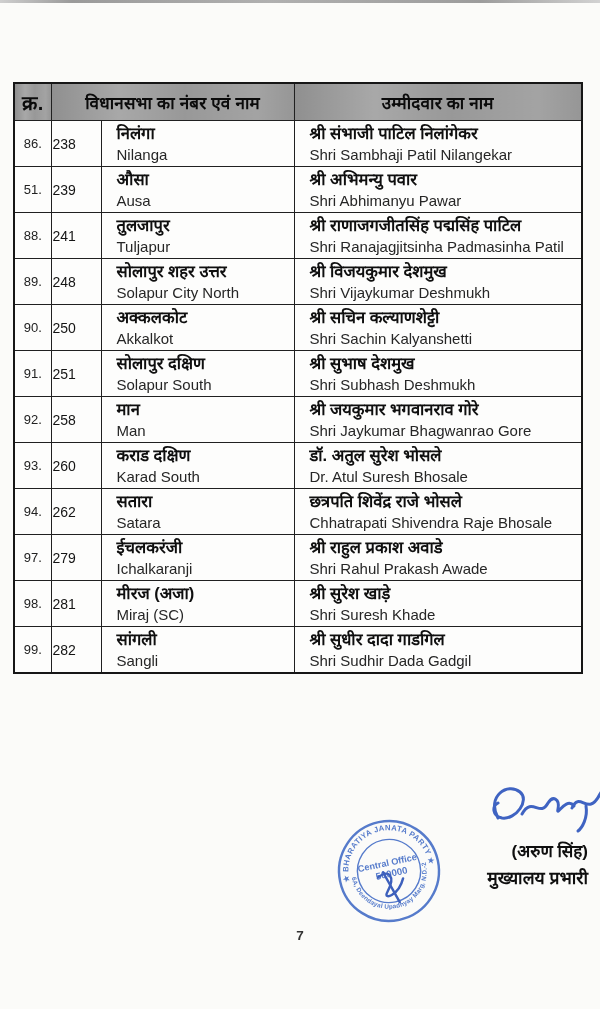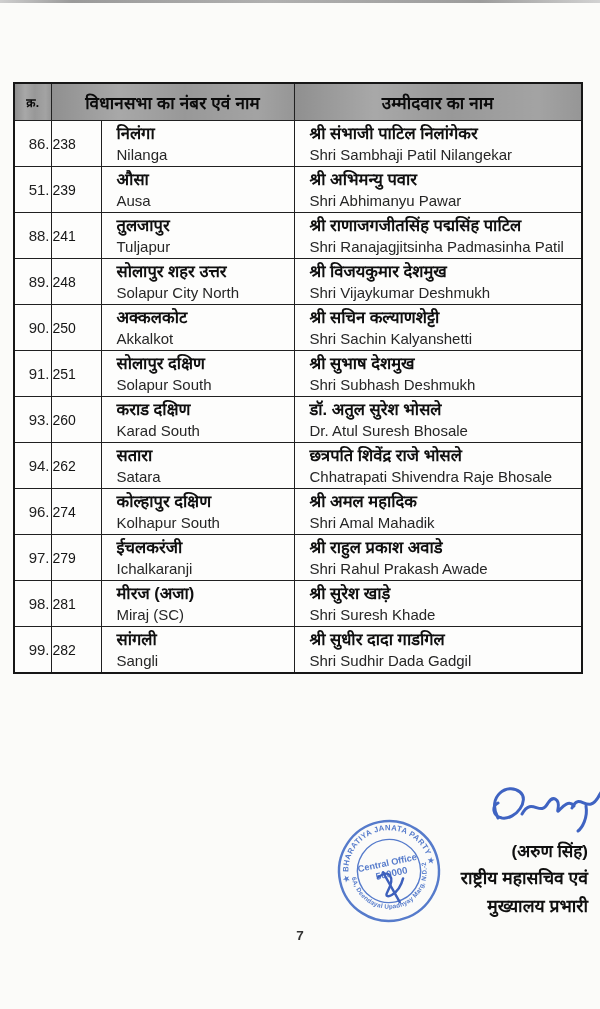--- a/index.html
+++ b/index.html
@@ -21,23 +21,23 @@
   table.cand{
     border-collapse:collapse;table-layout:fixed;width:568px;
     border:2px solid #161616;background:#fdfdfc;
   }
   table.cand th, table.cand td{border:1.5px solid #202020;}
   th{
     background:linear-gradient(90deg,#8f8f8f,#a8a8a8 28%,#989898 55%,#a3a3a3 85%,#969696);
     color:#0b0b0b;font-weight:bold;height:34px;text-align:center;
     font-size:17px;letter-spacing:.2px;
   }
-  th.h-sr{font-size:12px;}
+  th.h-sr{font-size:20px;}
   tbody tr{height:46px;}
-  td.c-sr{text-align:right;font-size:15px;color:#222;}
+  td.c-sr{text-align:center;font-size:13px;color:#222;}
   td.c-no{text-align:left;font-size:14px;font-weight:400;color:#141414;}
   td.c-name,td.c-cand{padding:1px 15px;vertical-align:middle;}
   .hi{font-size:16.5px;font-weight:600;color:#0f0f0f;line-height:22px;white-space:nowrap;}
   .en{font-size:15px;font-weight:400;color:#262626;line-height:21px;white-space:nowrap;}
   
   .signature-svg{position:absolute;left:478px;top:776px;width:150px;height:82px;}
   .sign-block{position:absolute;right:12px;top:840px;text-align:right;color:#0f0f0f;}
   .sign-name{font-size:17px;font-weight:700;line-height:24px;}
   .sign-title{font-size:17.5px;font-weight:600;line-height:28px;}
   .stamp-svg{
@@ -143,20 +143,32 @@
       <td class="c-name">
         <div class="hi">सोलापुर दक्षिण</div>
         <div class="en">Solapur South</div>
       </td>
       <td class="c-cand">
         <div class="hi">श्री सुभाष देशमुख</div>
         <div class="en">Shri Subhash Deshmukh</div>
       </td>
     </tr>
 
+    <tr>
+      <td class="c-sr">92.</td>
+      <td class="c-no">258</td>
+      <td class="c-name">
+        <div class="hi">मान</div>
+        <div class="en">Man</div>
+      </td>
+      <td class="c-cand">
+        <div class="hi">श्री जयकुमार भगवानराव गोरे</div>
+        <div class="en">Shri Jaykumar Bhagwanrao Gore</div>
+      </td>
+    </tr>
 
     <tr>
       <td class="c-sr">93.</td>
       <td class="c-no">260</td>
       <td class="c-name">
         <div class="hi">कराड दक्षिण</div>
         <div class="en">Karad South</div>
       </td>
       <td class="c-cand">
         <div class="hi">डॉ. अतुल सुरेश भोसले</div>
@@ -171,32 +183,20 @@
         <div class="hi">सतारा</div>
         <div class="en">Satara</div>
       </td>
       <td class="c-cand">
         <div class="hi">छत्रपति शिवेंद्र राजे भोसले</div>
         <div class="en">Chhatrapati Shivendra Raje Bhosale</div>
       </td>
     </tr>
 
 
-    <tr>
-      <td class="c-sr">96.</td>
-      <td class="c-no">274</td>
-      <td class="c-name">
-        <div class="hi">कोल्हापुर दक्षिण</div>
-        <div class="en">Kolhapur South</div>
-      </td>
-      <td class="c-cand">
-        <div class="hi">श्री अमल महादिक</div>
-        <div class="en">Shri Amal Mahadik</div>
-      </td>
-    </tr>
 
     <tr>
       <td class="c-sr">97.</td>
       <td class="c-no">279</td>
       <td class="c-name">
         <div class="hi">ईचलकरंजी</div>
         <div class="en">Ichalkaranji</div>
       </td>
       <td class="c-cand">
         <div class="hi">श्री राहुल प्रकाश अवाडे</div>
@@ -259,19 +259,18 @@
     <text x="52" y="47" text-anchor="middle" font-size="9" font-weight="bold" fill="#4a72c8" font-family="Liberation Sans, sans-serif">Central Office</text>
     <text x="54" y="58" text-anchor="middle" font-size="9.5" font-weight="bold" fill="#4a72c8" font-family="Liberation Sans, sans-serif">500000</text>
     <g fill="none" stroke="#2f55b8" stroke-width="2.4" stroke-linecap="round">
       <path d="M40,56 C52,50 58,58 46,72 C40,79 56,78 64,62"></path>
       <path d="M46,52 L56,84"></path>
     </g>
   </svg>
 
   <div class="sign-block">
     <div class="sign-name">(अरुण सिंह)</div>
-    <div class="sign-title">राष्ट्रीय महासचिव एवं</div>
     <div class="sign-title">मुख्यालय प्रभारी</div>
   </div>
 
   <div class="page-number">7</div>
 
 </div>
 
 </body></html>

